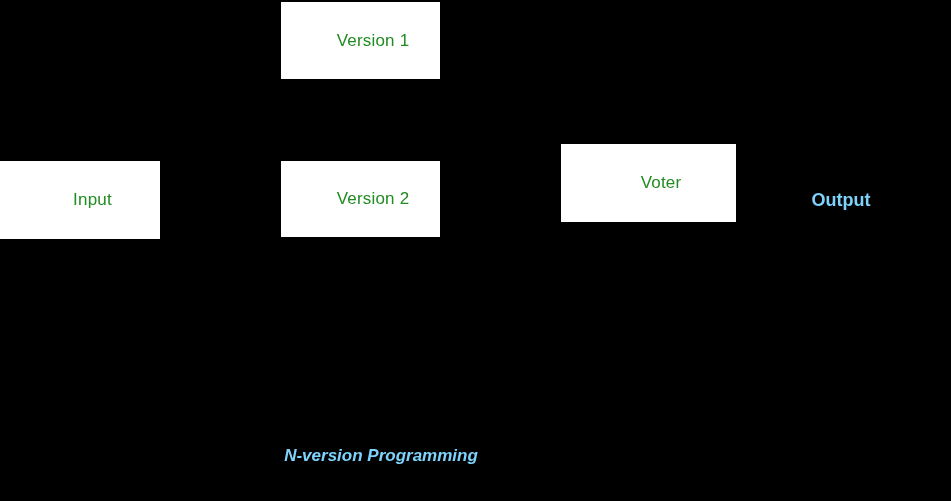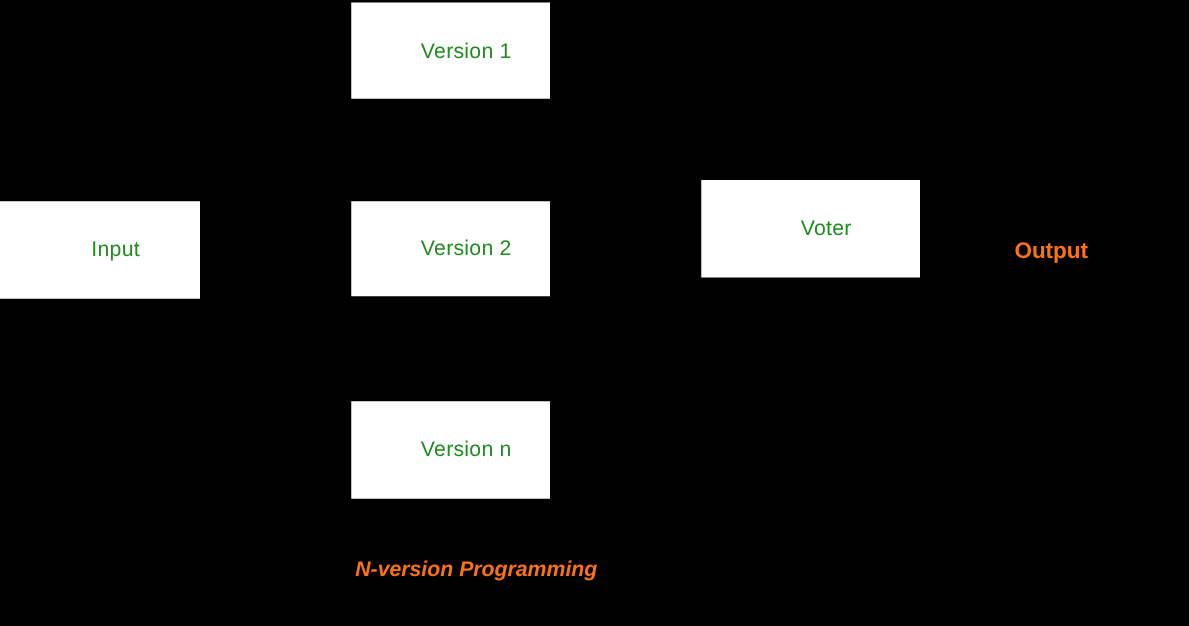--- a/index.html
+++ b/index.html
@@ -24,21 +24,21 @@
     letter-spacing: 0.2px;
     padding-left: 25px;
   }
   .node-version1 { left: 281px; top: 2px;   width: 159px; height: 77px; }
   .node-input    { left: 0px;   top: 161px; width: 160px; height: 78px; align-items: center; }
   .node-version2 { left: 281px; top: 161px; width: 159px; height: 76px; }
   .node-voter    { left: 561px; top: 144px; width: 175px; height: 78px; }
   .node-versionn { left: 281px; top: 321px; width: 159px; height: 78px; }
   .free-label {
     position: absolute;
-    color: #f97316;
+    color: #7dd3fc;
     font-weight: 700;
     text-align: center;
   }
   .label-output {
     left: 781px; top: 190px; width: 120px;
     font-size: 18px;
     line-height: 21px;
   }
   .label-caption {
     left: 281px; top: 446px; width: 200px;
@@ -61,21 +61,18 @@
   </div>
 
   <div class="node node-version2">
     <span>Version 2</span>
   </div>
 
   <div class="node node-voter">
     <span>Voter</span>
   </div>
 
-  <div class="node node-versionn">
-    <span>Version n</span>
-  </div>
 
   <div class="free-label label-output">Output</div>
 
   <div class="free-label label-caption">N-version Programming</div>
 
 </div>
 
 </body></html>

